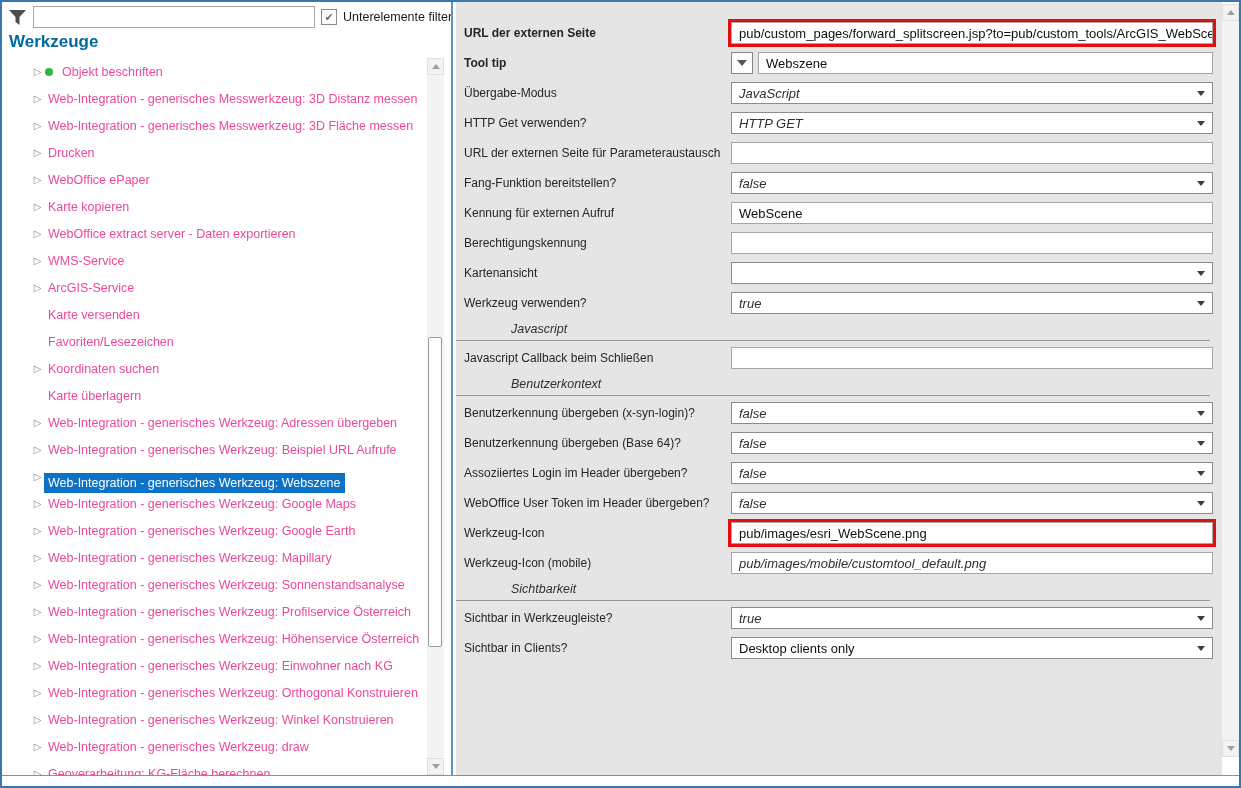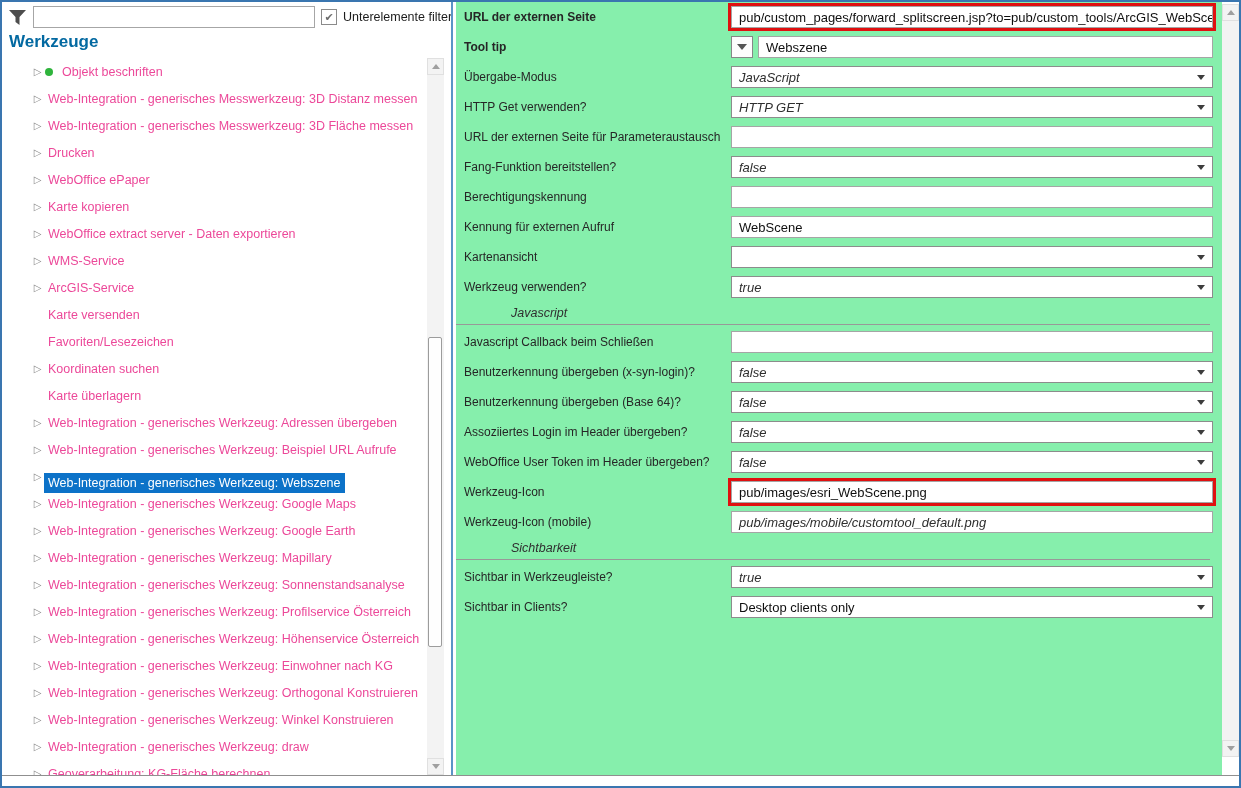--- a/index.html
+++ b/index.html
@@ -28,21 +28,21 @@
   .tree-scrollbar { position:absolute; left:425px; top:56px; width:17px; height:717px; background:#f3f3f3; }
   .sb-btn { position:absolute; left:0; width:17px; height:17px; background:#f3f3f3; border:1px solid #e0e0e0; box-sizing:border-box; display:flex; align-items:center; justify-content:center; }
   .sb-btn.up { top:0; } .sb-btn.down { bottom:0; }
   .tri-up { width:0; height:0; border-left:4px solid transparent; border-right:4px solid transparent; border-bottom:5px solid #9f9f9f; }
   .tri-down { width:0; height:0; border-left:4px solid transparent; border-right:4px solid transparent; border-top:5px solid #9f9f9f; }
   .sb-thumb { position:absolute; left:1px; top:279px; width:14px; height:310px; background:#fefefe; border:1px solid #9c9c9c; border-radius:2px; box-sizing:border-box; }
   
   .v-sep { position:absolute; left:449px; top:0; width:2px; height:773px; background:#5b94c7; }
   .bottom-line { position:absolute; left:0; right:0; top:773px; height:1px; background:#8f8f8f; }
   
-  .right-panel { position:absolute; left:454px; top:0; width:766px; height:773px; box-sizing:border-box; padding-top:4px; overflow:hidden; background:#86efac; }
+  .right-panel { position:absolute; left:454px; top:0; width:766px; height:773px; box-sizing:border-box; padding-top:20px; overflow:hidden; background:#e5e5e5; }
   .form-row { display:flex; align-items:center; height:22px; margin-bottom:8px; }
   .form-label { flex:none; width:267px; padding-left:8px; font-size:12px; color:#262626; white-space:nowrap; overflow:hidden; }
   .form-label.bold { font-weight:bold; }
   .field-area { flex:none; width:482px; display:flex; align-items:center; gap:5px; }
   .prefix-btn { flex:none; width:22px; height:22px; box-sizing:border-box; border:1px solid #878787; background:#fdfdfd; display:none; align-items:center; justify-content:center; }
   .form-row.has-prefix .prefix-btn { display:flex; }
   .tri-down-big { width:0; height:0; border-left:5px solid transparent; border-right:5px solid transparent; border-top:6px solid #555; }
   .field { flex:1; height:22px; box-sizing:border-box; border:1px solid #a5a5a5; background:#fff; display:flex; align-items:center; padding:0 7px; font-size:13px; color:#0f0f0f; position:relative; white-space:nowrap; overflow:hidden; }
   .form-row.select .field { border-color:#8c8c8c; padding-right:18px; }
   .caret { display:none; position:absolute; right:7px; top:8px; width:0; height:0; border-left:4px solid transparent; border-right:4px solid transparent; border-top:5px solid #3c3c3c; }
@@ -278,35 +278,35 @@
     <div class="form-label">Fang-Funktion bereitstellen?</div>
     <div class="field-area">
 
       <div class="field">
         <span class="val">false</span>
         <span class="caret"></span>
       </div>
     </div>
   </div>
         <div class="form-row input">
+    <div class="form-label">Kennung für externen Aufruf</div>
+    <div class="field-area">
+
+      <div class="field">
+        <span class="val">WebScene</span>
+
+      </div>
+    </div>
+  </div>
+        <div class="form-row input">
     <div class="form-label">Berechtigungskennung</div>
     <div class="field-area">
 
       <div class="field">
         <span class="val"></span>
-
-      </div>
-    </div>
-  </div>
-        <div class="form-row input">
-    <div class="form-label">Kennung für externen Aufruf</div>
-    <div class="field-area">
-
-      <div class="field">
-        <span class="val">WebScene</span>
 
       </div>
     </div>
   </div>
         <div class="form-row select">
     <div class="form-label">Kartenansicht</div>
     <div class="field-area">
 
       <div class="field">
         <span class="val"></span>
@@ -329,20 +329,23 @@
   </div>
         <div class="form-row input">
     <div class="form-label">Javascript Callback beim Schließen</div>
     <div class="field-area">
 
       <div class="field">
         <span class="val"></span>
 
       </div>
     </div>
+  </div>
+        <div class="form-section">
+    <span>Benutzerkontext</span>
   </div>
         <div class="form-row select inh">
     <div class="form-label">Benutzerkennung übergeben (x-syn-login)?</div>
     <div class="field-area">
 
       <div class="field">
         <span class="val">false</span>
         <span class="caret"></span>
       </div>
     </div>

